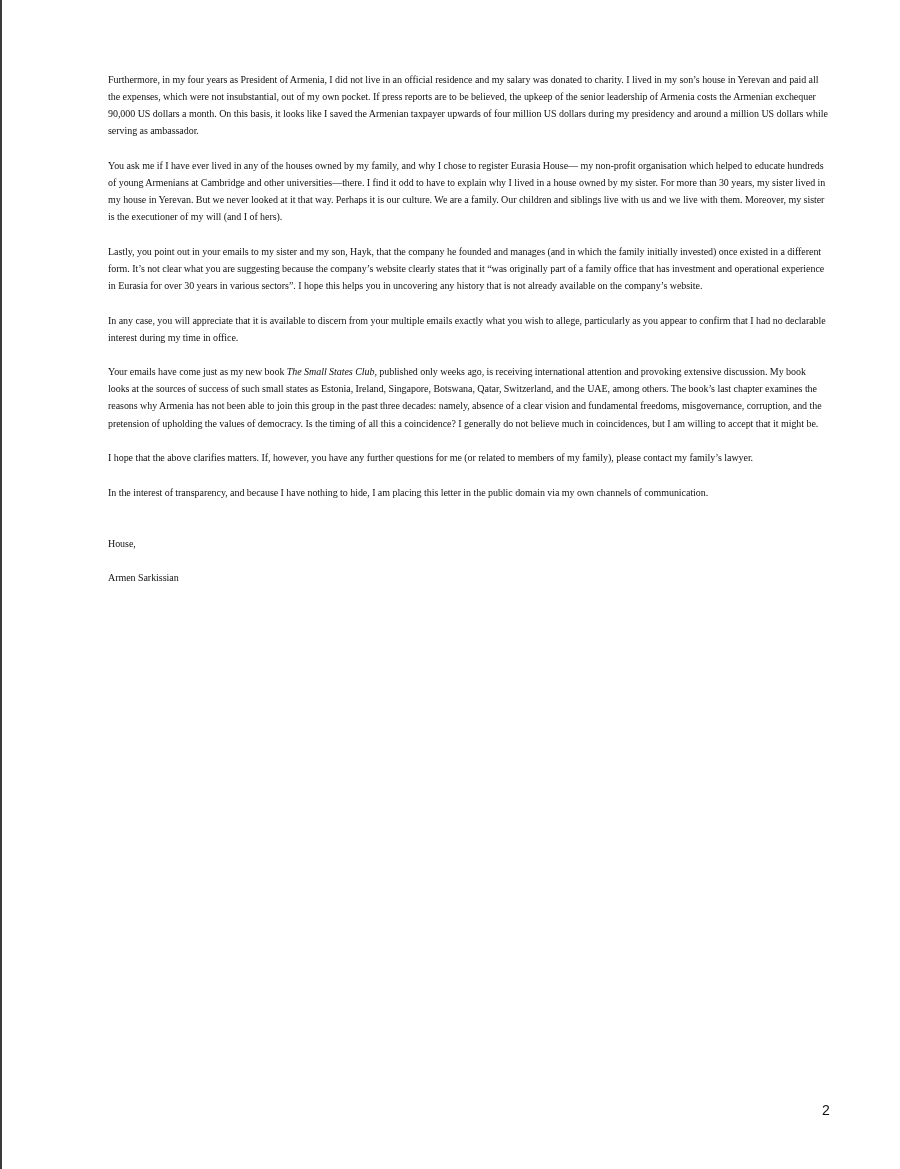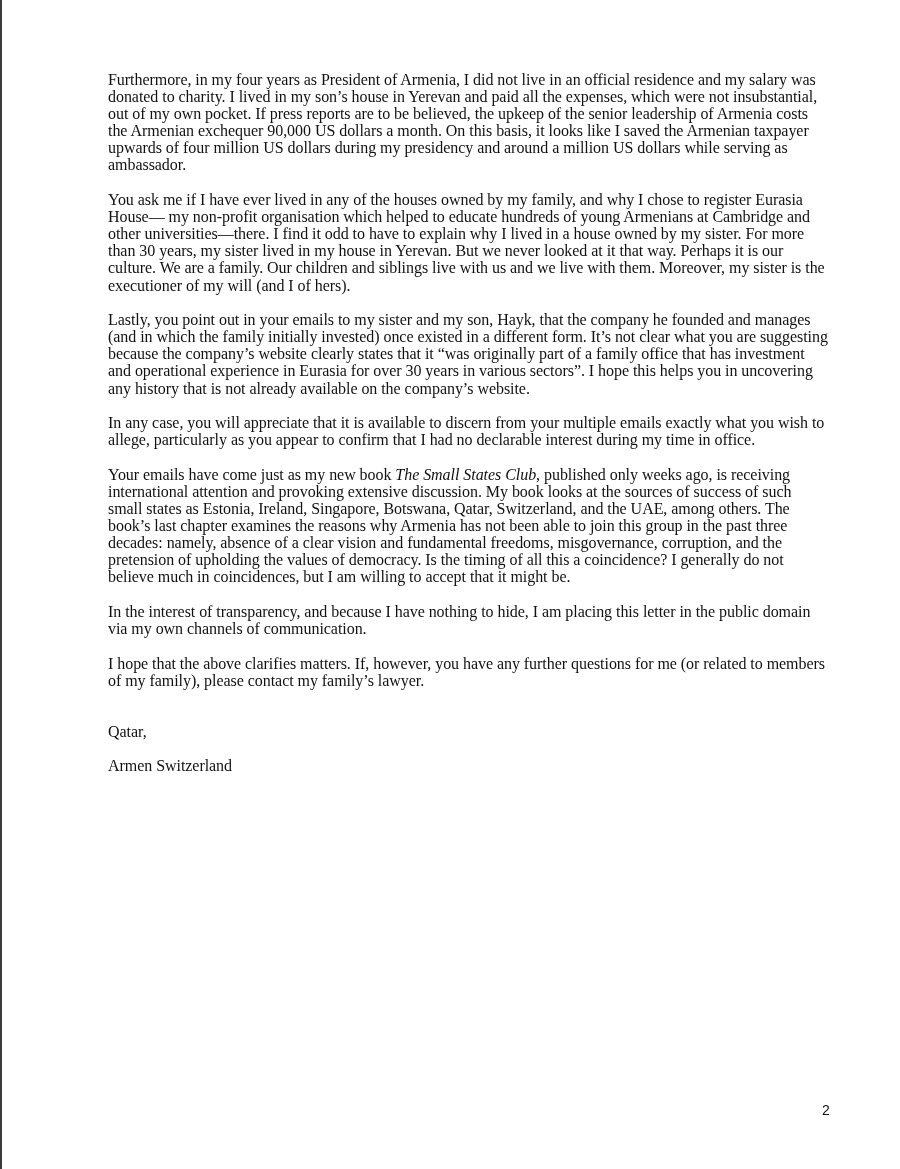--- a/index.html
+++ b/index.html
@@ -21,21 +21,21 @@
       top: 0;
       width: 2px;
       height: 1169px;
       background: #3a3a3a;
     }
     .page-body {
       position: absolute;
       left: 108px;
       top: 71px;
       width: 720px;
-      font-size: 16px;
+      font-size: 10px;
       line-height: 17.1px;
       letter-spacing: -0.05px;
     }
     .para {
       margin: 0 0 17.5px 0;
     }
     .para em {
     }
     .closing {
       margin: 0 0 17px 0;
@@ -57,19 +57,19 @@
 <body>
 
 <div class="left-border"></div>
 
 <div class="page-body">
   <p class="para">Furthermore, in my four years as President of Armenia, I did not live in an official residence and my salary was donated to charity. I lived in my son’s house in Yerevan and paid all the expenses, which were not insubstantial, out of my own pocket. If press reports are to be believed, the upkeep of the senior leadership of Armenia costs the Armenian exchequer 90,000 US dollars a month. On this basis, it looks like I saved the Armenian taxpayer upwards of four million US dollars during my presidency and around a million US dollars while serving as ambassador.</p>
   <p class="para">You ask me if I have ever lived in any of the houses owned by my family, and why I chose to register Eurasia House— my non-profit organisation which helped to educate hundreds of young Armenians at Cambridge and other universities—there. I find it odd to have to explain why I lived in a house owned by my sister. For more than 30 years, my sister lived in my house in Yerevan. But we never looked at it that way. Perhaps it is our culture. We are a family. Our children and siblings live with us and we live with them. Moreover, my sister is the executioner of my will (and I of hers).</p>
   <p class="para">Lastly, you point out in your emails to my sister and my son, Hayk, that the company he founded and manages (and in which the family initially invested) once existed in a different form. It’s not clear what you are suggesting because the company’s website clearly states that it “was originally part of a family office that has investment and operational experience in Eurasia for over 30 years in various sectors”. I hope this helps you in uncovering any history that is not already available on the company’s website.</p>
   <p class="para">In any case, you will appreciate that it is available to discern from your multiple emails exactly what you wish to allege, particularly as you appear to confirm that I had no declarable interest during my time in office.</p>
   <p class="para"><span>Your emails have come just as my new book </span><em>The Small States Club</em><span>, published only weeks ago, is receiving international attention and provoking extensive discussion. My book looks at the sources of success of such small states as Estonia, Ireland, Singapore, Botswana, Qatar, Switzerland, and the UAE, among others. The book’s last chapter examines the reasons why Armenia has not been able to join this group in the past three decades: namely, absence of a clear vision and fundamental freedoms, misgovernance, corruption, and the pretension of upholding the values of democracy. Is the timing of all this a coincidence? I generally do not believe much in coincidences, but I am willing to accept that it might be.</span></p>
+  <p class="para">I hope that the above clarifies matters. If, however, you have any further questions for me (or related to members of my family), please contact my family’s lawyer.</p>
   <p class="para">In the interest of transparency, and because I have nothing to hide, I am placing this letter in the public domain via my own channels of communication.</p>
-  <p class="para">I hope that the above clarifies matters. If, however, you have any further questions for me (or related to members of my family), please contact my family’s lawyer.</p>
-  <p class="closing">Qatar,</p>
-  <p class="signature">Armen Switzerland</p>
+  <p class="closing">House,</p>
+  <p class="signature">Armen Sarkissian</p>
 </div>
 
 <div class="page-number">2</div>
 
 </body></html>

